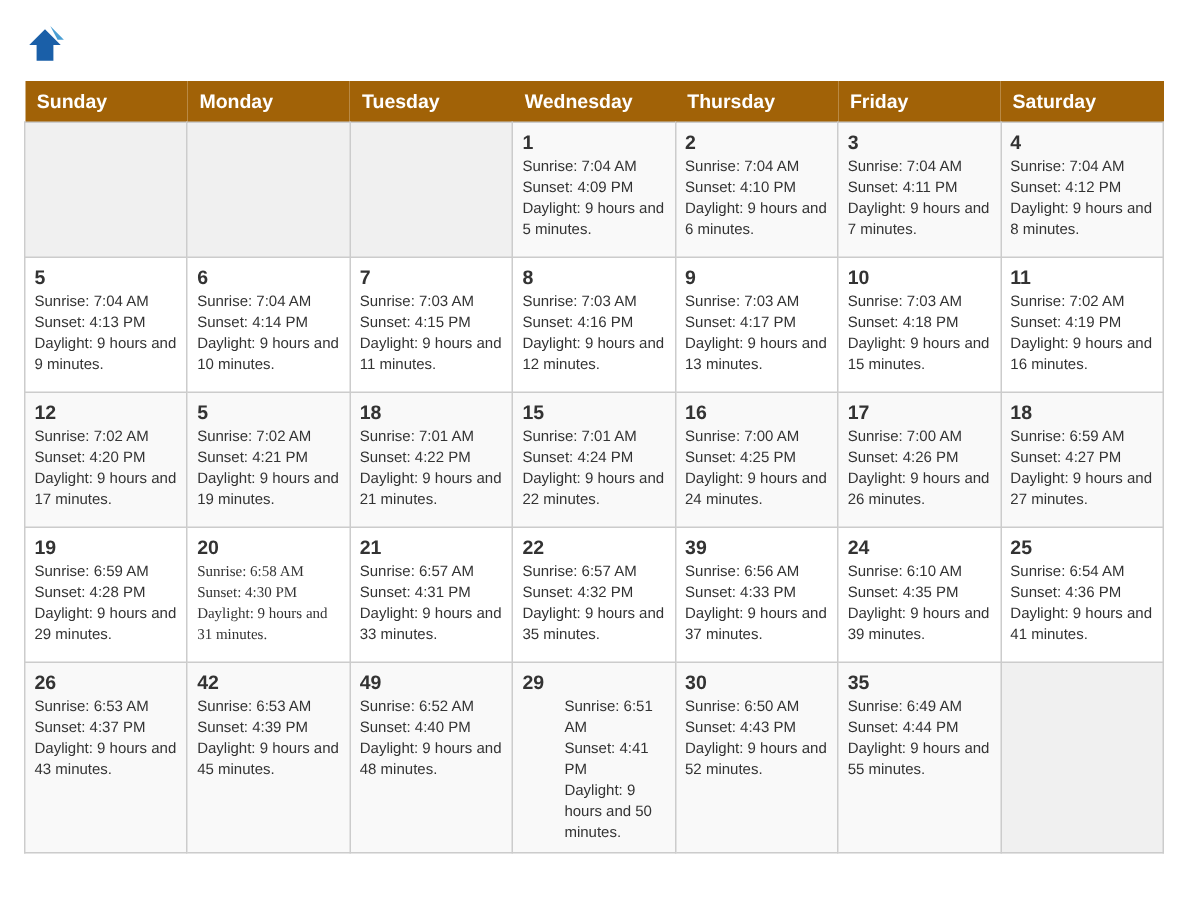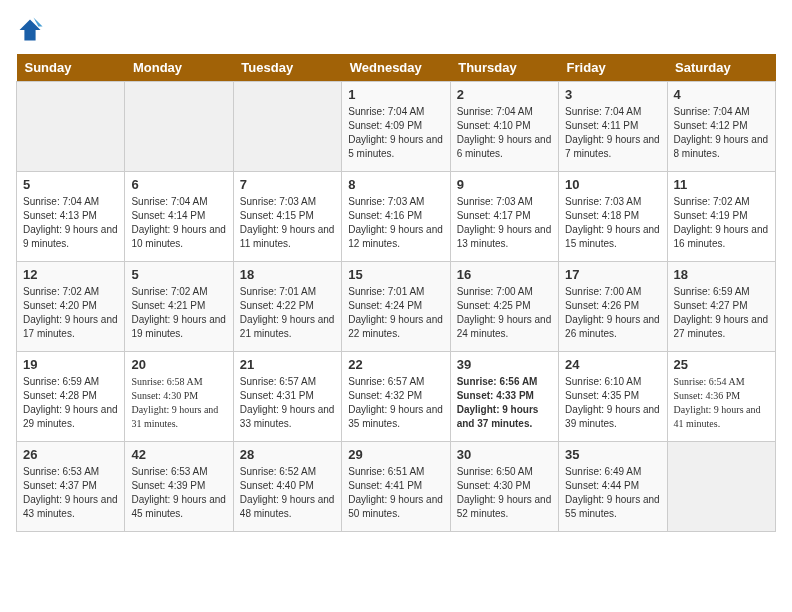--- a/index.html
+++ b/index.html
@@ -259,66 +259,66 @@
 Daylight: 9 hours and 33 minutes.</div>
         </td>
         <td>
           <span class="day-number">22</span>
           <div class="cell-text" style="white-space: pre-line;">Sunrise: 6:57 AM
 Sunset: 4:32 PM
 Daylight: 9 hours and 35 minutes.</div>
         </td>
         <td>
           <span class="day-number">39</span>
-          <div class="cell-text" style="white-space: pre-line; font-weight: bold;">Sunrise: 6:56 AM
+          <div class="cell-text" style="white-space: pre-line;">Sunrise: 6:56 AM
 Sunset: 4:33 PM
 Daylight: 9 hours and 37 minutes.</div>
         </td>
         <td>
           <span class="day-number">24</span>
           <div class="cell-text" style="white-space: pre-line;">Sunrise: 6:10 AM
 Sunset: 4:35 PM
 Daylight: 9 hours and 39 minutes.</div>
         </td>
         <td>
           <span class="day-number">25</span>
-          <div class="cell-text" style="white-space: pre-line; font-family: Liberation Serif, serif;">Sunrise: 6:54 AM
+          <div class="cell-text" style="white-space: pre-line;">Sunrise: 6:54 AM
 Sunset: 4:36 PM
 Daylight: 9 hours and 41 minutes.</div>
         </td>
       </tr>
       <tr>
         <td>
           <span class="day-number">26</span>
           <div class="cell-text" style="white-space: pre-line;">Sunrise: 6:53 AM
 Sunset: 4:37 PM
 Daylight: 9 hours and 43 minutes.</div>
         </td>
         <td>
           <span class="day-number">42</span>
           <div class="cell-text" style="white-space: pre-line;">Sunrise: 6:53 AM
 Sunset: 4:39 PM
 Daylight: 9 hours and 45 minutes.</div>
         </td>
         <td>
-          <span class="day-number">28</span>
+          <span class="day-number">49</span>
           <div class="cell-text" style="white-space: pre-line;">Sunrise: 6:52 AM
 Sunset: 4:40 PM
 Daylight: 9 hours and 48 minutes.</div>
         </td>
         <td>
           <span class="day-number">29</span>
-          <div class="cell-text" style="white-space: pre-line;">Sunrise: 6:51 AM
+          <div class="cell-text" style="white-space: pre-line; margin-left: 28px;">Sunrise: 6:51 AM
 Sunset: 4:41 PM
 Daylight: 9 hours and 50 minutes.</div>
         </td>
         <td>
           <span class="day-number">30</span>
           <div class="cell-text" style="white-space: pre-line;">Sunrise: 6:50 AM
-Sunset: 4:30 PM
+Sunset: 4:43 PM
 Daylight: 9 hours and 52 minutes.</div>
         </td>
         <td>
           <span class="day-number">35</span>
           <div class="cell-text" style="white-space: pre-line;">Sunrise: 6:49 AM
 Sunset: 4:44 PM
 Daylight: 9 hours and 55 minutes.</div>
         </td>
         <td class="empty-cell"></td>
       </tr>

